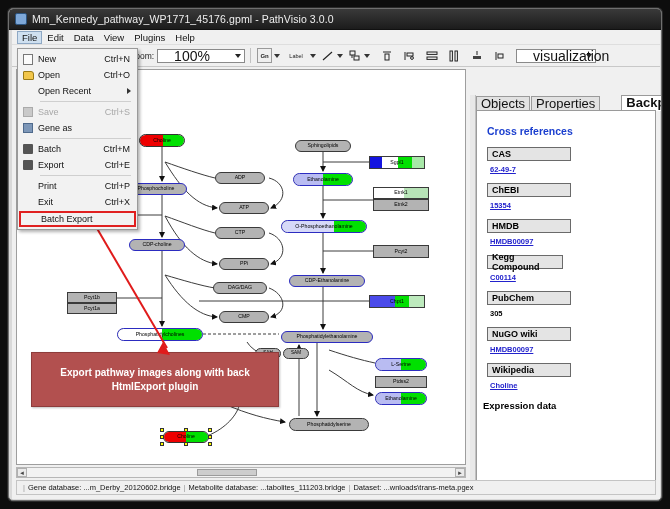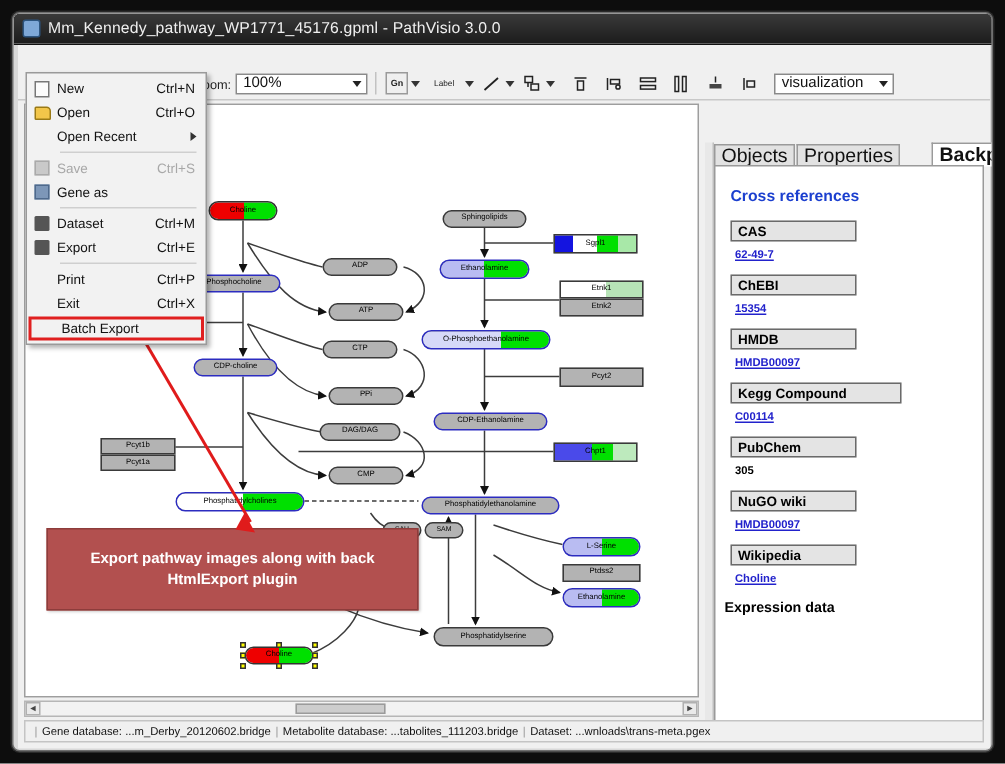--- a/index.html
+++ b/index.html
@@ -58,22 +58,22 @@
   
   #toolbar {
     position:absolute; left:0; top:15px; width:648px; height:22px;
     background:#f0f0f0; border-bottom:1px solid #c8c8c8;
     display:flex; align-items:center; padding-left:6px;
   }
   .tb-sep { width:1px; height:15px; background:#c2c2c2; margin:0 5px; }
   .tb-lab { font-size:8.5px; color:#222; margin-right:3px; white-space:nowrap; }
   .tb-combo {
     height:14px; min-width:80px; background:#fff; border:1px solid #8a8a8a;
-    font-size:10px; color:#111; display:flex; align-items:center;
-    padding-left:4px; position:relative;
+    font-size:14px; color:#111; display:flex; align-items:center;
+    padding-left:16px; position:relative;
   }
   .tb-combo .arrow {
     position:absolute; right:3px; top:4px;
     border-left:3px solid transparent; border-right:3px solid transparent;
     border-top:4px solid #222;
   }
   .tb-btn {
     width:15px; height:15px; border:1px solid transparent;
     display:flex; align-items:center; justify-content:center;
     margin:0 1px; font-size:8px; color:#333;
@@ -209,20 +209,28 @@
 <div id="app-frame">
  <div id="window">
 
   <div id="titlebar">
     <div id="title-icon"></div>
     <div id="title-text">Mm_Kennedy_pathway_WP1771_45176.gpml - PathVisio 3.0.0</div>
   </div>
 
   <div id="client">
 
+    <div id="menubar">
+      <div class="menu-item active">File</div>
+      <div class="menu-item">Edit</div>
+      <div class="menu-item">Data</div>
+      <div class="menu-item">View</div>
+      <div class="menu-item">Plugins</div>
+      <div class="menu-item">Help</div>
+    </div>
 
     <div id="toolbar">
       <div style="width:112px"></div>
       <div class="tb-lab">Zoom:</div>
       <div class="tb-combo" style="width:88px">
         <span>100%</span>
         <span class="arrow"></span>
       </div>
       <div class="tb-sep"></div>
       <div class="tb-btn box">
@@ -494,21 +502,21 @@
 
         <div class="xref-head">CAS</div>
         <div class="xref-val">62-49-7</div>
 
         <div class="xref-head">ChEBI</div>
         <div class="xref-val">15354</div>
 
         <div class="xref-head">HMDB</div>
         <div class="xref-val">HMDB00097</div>
 
-        <div class="xref-head" style="width:114px">Kegg Compound</div>
+        <div class="xref-head" style="width:76px">Kegg Compound</div>
         <div class="xref-val">C00114</div>
 
         <div class="xref-head">PubChem</div>
         <div class="xref-val plain">305</div>
 
         <div class="xref-head">NuGO wiki</div>
         <div class="xref-val">HMDB00097</div>
 
         <div class="xref-head">Wikipedia</div>
         <div class="xref-val">Choline</div>
@@ -565,21 +573,21 @@
               <div class="ico-save"></div>
             </div>
         <div class="fm-lab">Gene as</div>
         <div class="fm-acc"></div>
       </div>
       <div class="fm-div"></div>
       <div class="fm-row">
         <div class="fm-ico">
               <div class="ico-imex"></div>
             </div>
-        <div class="fm-lab">Dataset</div>
+        <div class="fm-lab">Batch</div>
         <div class="fm-acc">Ctrl+M</div>
       </div>
       <div class="fm-row">
         <div class="fm-ico">
               <div class="ico-imex"></div>
             </div>
         <div class="fm-lab">Export</div>
         <div class="fm-acc">Ctrl+E</div>
       </div>
       <div class="fm-div"></div>

